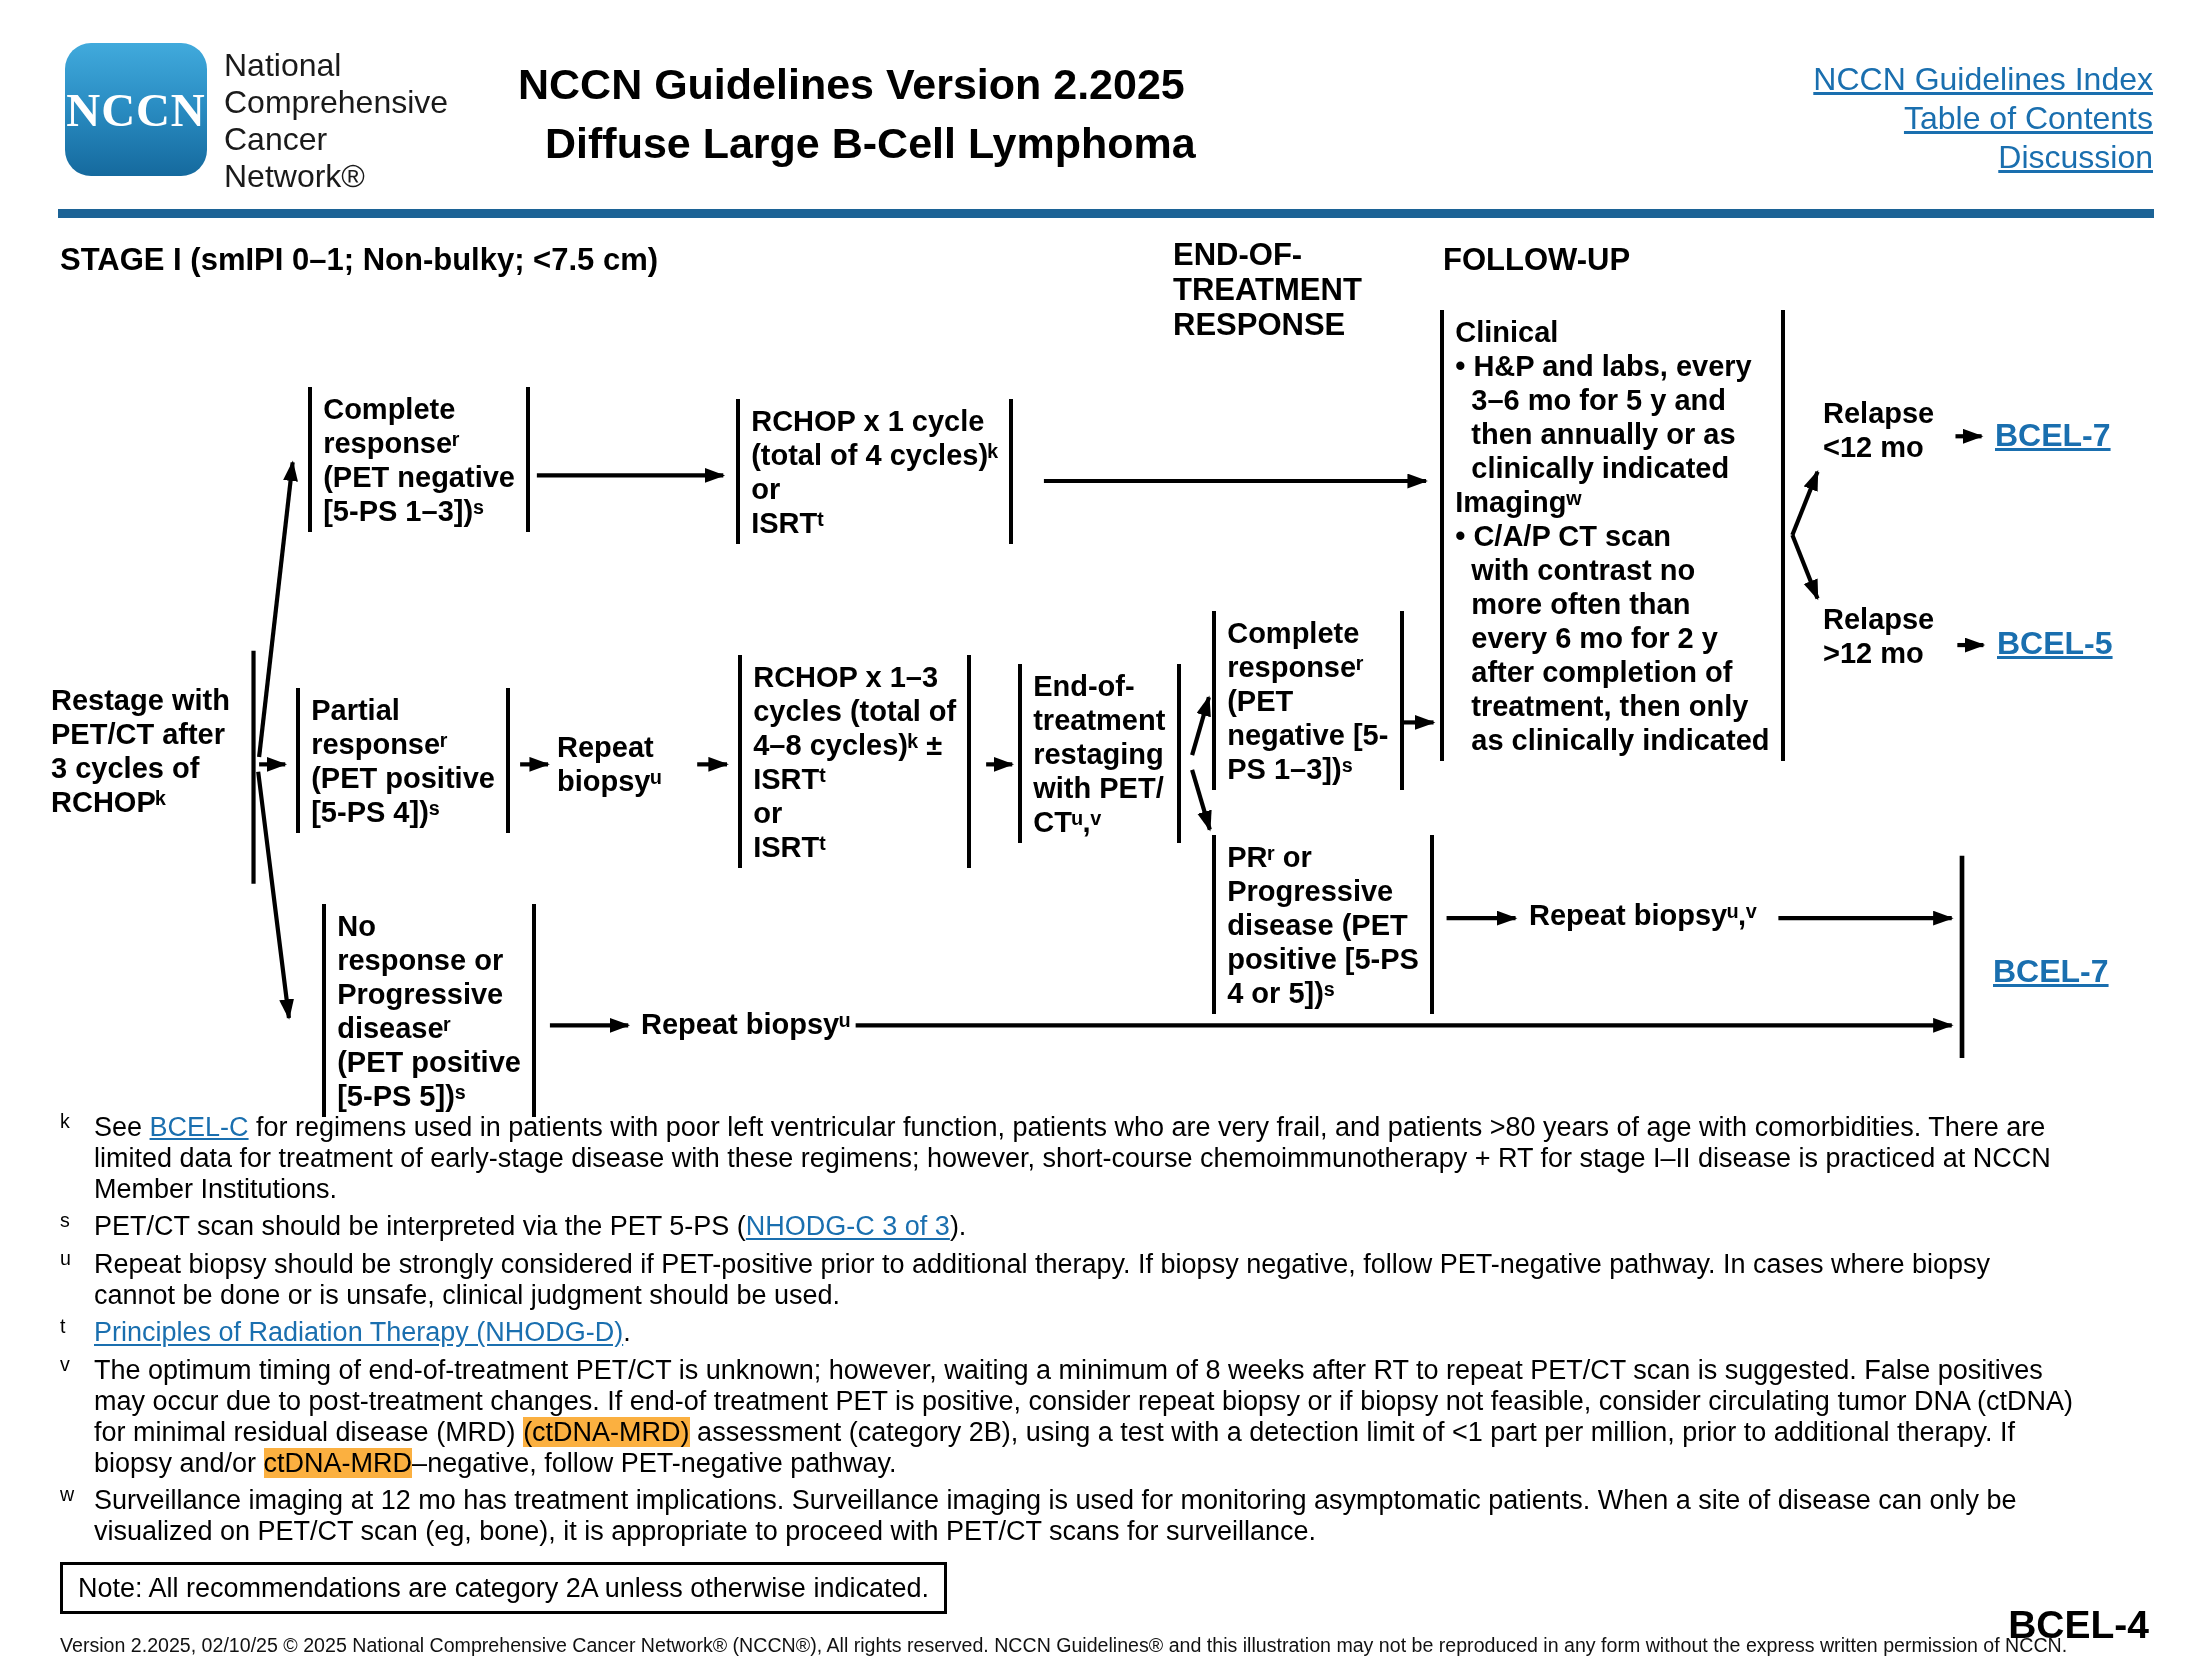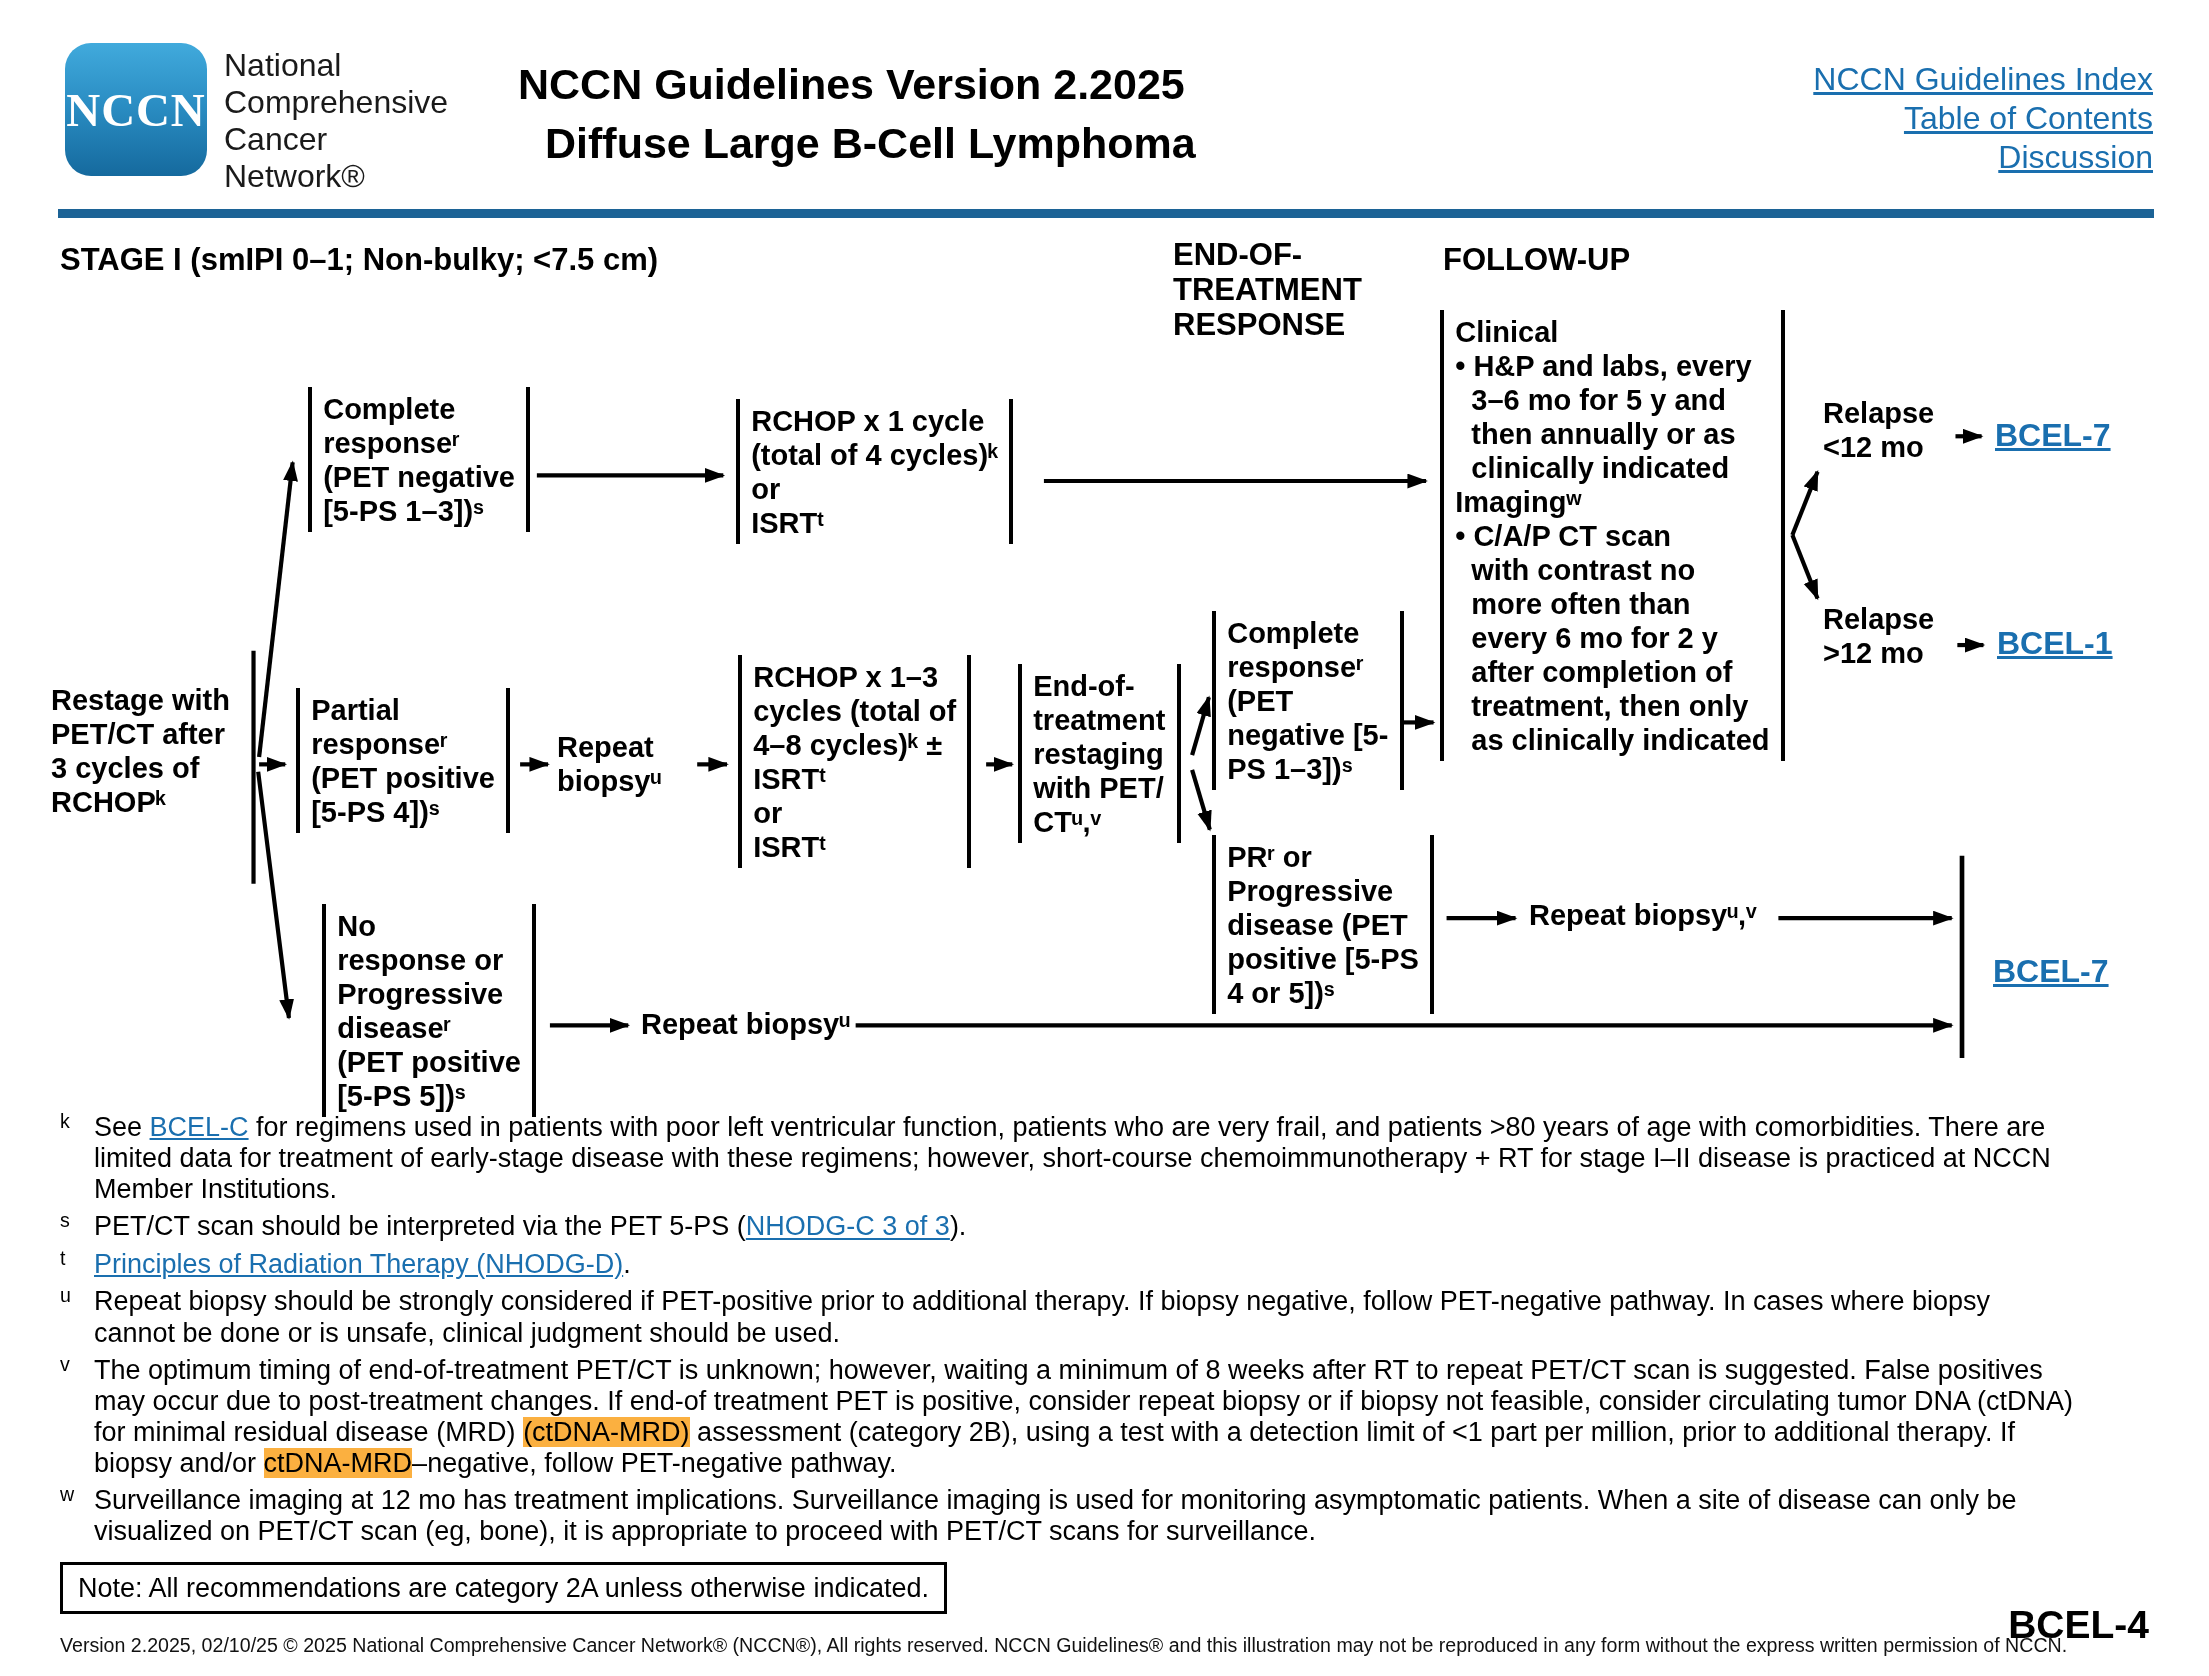--- a/index.html
+++ b/index.html
@@ -155,31 +155,31 @@
   <div class="node" style="left:1529px;top:898px">Repeat biopsyᵘ,ᵛ</div>
   <div class="node bars" style="left:322px;top:904px">No
 response or
 Progressive
 diseaseʳ
 (PET positive
 [5-PS 5])ˢ</div>
   <div class="node" style="left:641px;top:1007px">Repeat biopsyᵘ</div>
 
   <span class="bcel linktext" style="left:1995px;top:417px">BCEL-7</span>
-  <span class="bcel linktext" style="left:1997px;top:625px">BCEL-1</span>
+  <span class="bcel linktext" style="left:1997px;top:625px">BCEL-5</span>
   <span class="bcel linktext" style="left:1993px;top:953px">BCEL-7</span>
 
   <div class="footnotes">
       <div class="fnote"><span class="fsup">k</span><span>See </span><span class="linktext">BCEL-C</span><span> for regimens used in patients with poor left ventricular function, patients who are very frail, and patients &gt;80 years of age with comorbidities. There are
 limited data for treatment of early-stage disease with these regimens; however, short-course chemoimmunotherapy + RT for stage I–II disease is practiced at NCCN
 Member Institutions.</span></div>
       <div class="fnote"><span class="fsup">s</span><span>PET/CT scan should be interpreted via the PET 5-PS (</span><span class="linktext">NHODG-C 3 of 3</span><span>).</span></div>
-      <div class="fnote"><span class="fsup">t</span><span class="linktext">Principles of Radiation Therapy (NHODG-D)</span><span>.</span></div>
       <div class="fnote"><span class="fsup">u</span><span>Repeat biopsy should be strongly considered if PET-positive prior to additional therapy. If biopsy negative, follow PET-negative pathway. In cases where biopsy
 cannot be done or is unsafe, clinical judgment should be used.</span></div>
+      <div class="fnote"><span class="fsup">t</span><span class="linktext">Principles of Radiation Therapy (NHODG-D)</span><span>.</span></div>
       <div class="fnote"><span class="fsup">v</span><span>The optimum timing of end-of-treatment PET/CT is unknown; however, waiting a minimum of 8 weeks after RT to repeat PET/CT scan is suggested. False positives
 may occur due to post-treatment changes. If end-of treatment PET is positive, consider repeat biopsy or if biopsy not feasible, consider circulating tumor DNA (ctDNA)
 for minimal residual disease (MRD) </span><span class="hl">(ctDNA-MRD)</span><span> assessment (category 2B), using a test with a detection limit of &lt;1 part per million, prior to additional therapy. If
 biopsy and/or </span><span class="hl">ctDNA-MRD</span><span>–negative, follow PET-negative pathway.</span></div>
       <div class="fnote"><span class="fsup">w</span><span>Surveillance imaging at 12 mo has treatment implications. Surveillance imaging is used for monitoring asymptomatic patients. When a site of disease can only be
 visualized on PET/CT scan (eg, bone), it is appropriate to proceed with PET/CT scans for surveillance.</span></div>
     </div>
 
   <div class="note-box">Note: All recommendations are category 2A unless otherwise indicated.</div>
   <div class="footer-text">Version 2.2025, 02/10/25 © 2025 National Comprehensive Cancer Network® (NCCN®), All rights reserved. NCCN Guidelines® and this illustration may not be reproduced in any form without the express written permission of NCCN.</div>

